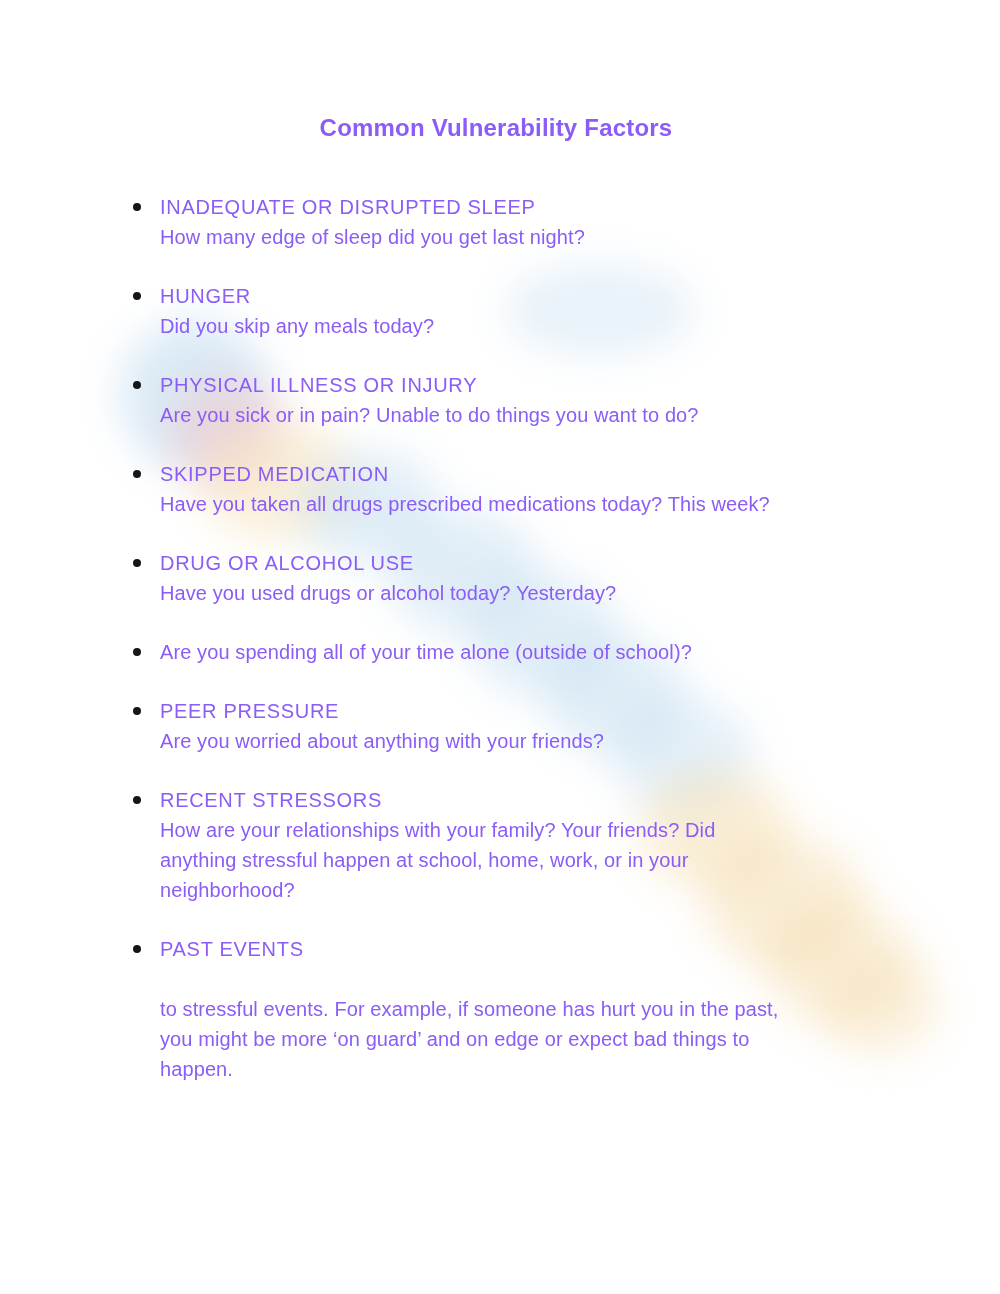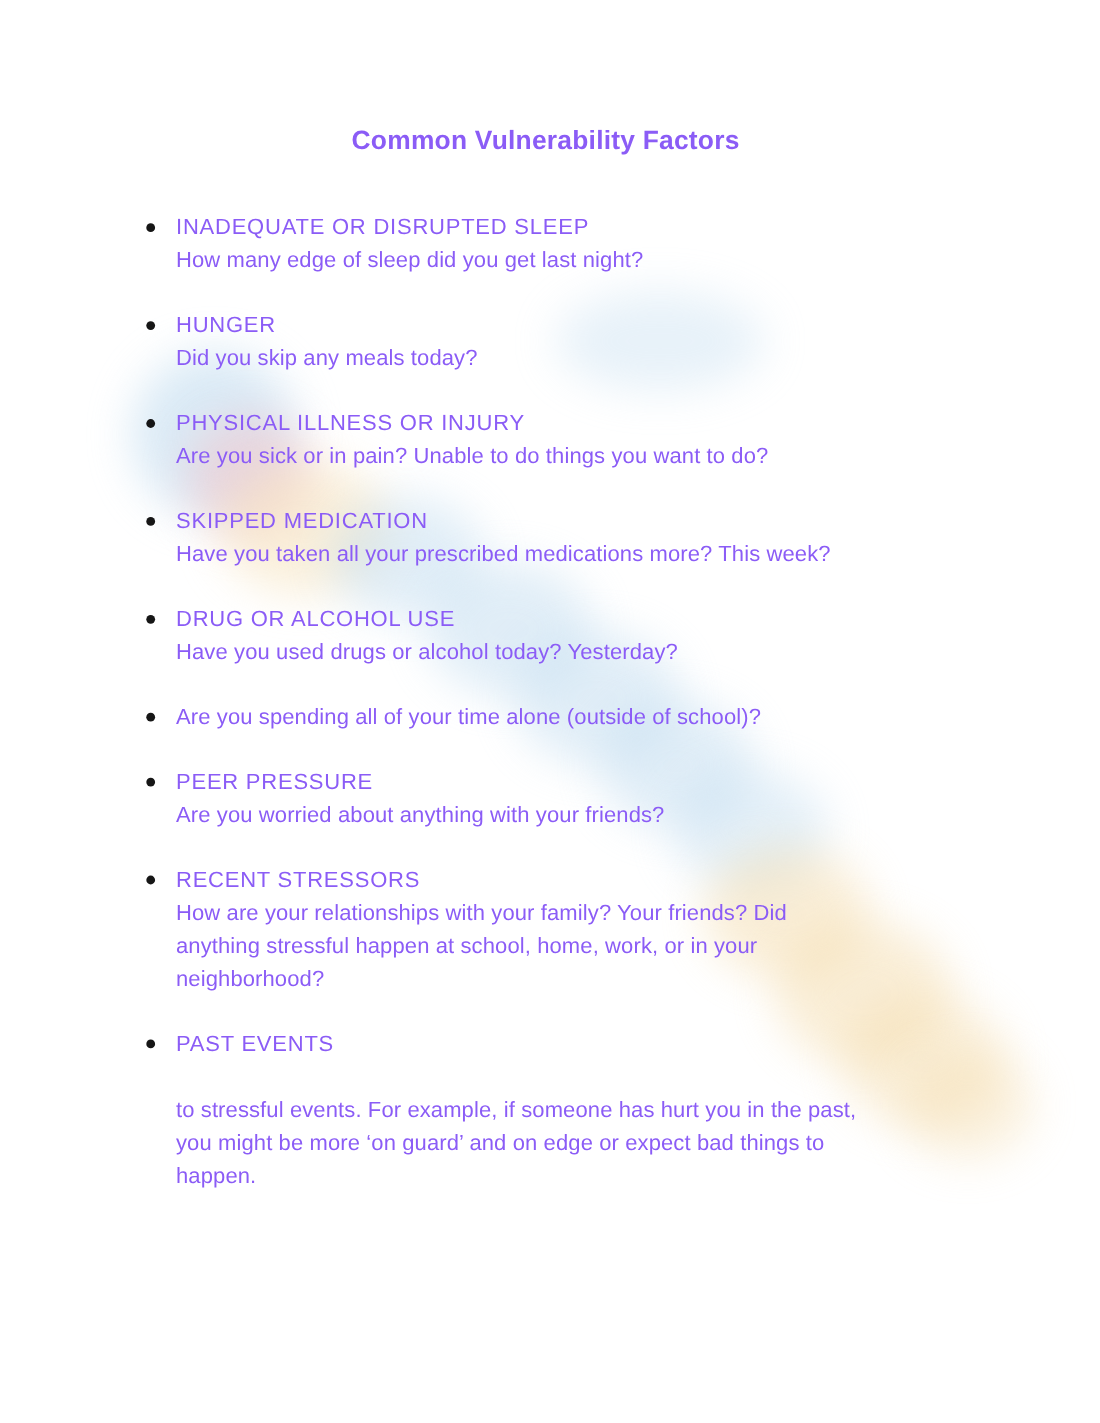--- a/index.html
+++ b/index.html
@@ -94,21 +94,21 @@
         <div class="item-question"><span>Did you skip any meals today?</span></div>
       </li>
       <li class="item">
         <span class="bullet"></span>
         <div class="item-heading">PHYSICAL ILLNESS OR INJURY</div>
         <div class="item-question"><span>Are you sick or in pain? Unable to do things you want to do?</span></div>
       </li>
       <li class="item">
         <span class="bullet"></span>
         <div class="item-heading">SKIPPED MEDICATION</div>
-        <div class="item-question"><span>Have you taken all your prescribed medications more? This week?</span></div>
+        <div class="item-question"><span>Have you taken all drugs prescribed medications today? This week?</span></div>
       </li>
       <li class="item">
         <span class="bullet"></span>
         <div class="item-heading">DRUG OR ALCOHOL USE</div>
         <div class="item-question"><span>Have you used drugs or alcohol today? Yesterday?</span></div>
       </li>
       <li class="item">
         <span class="bullet"></span>
         <div class="item-question"><span>Are you spending all of your time alone (outside of school)?</span></div>
       </li>

